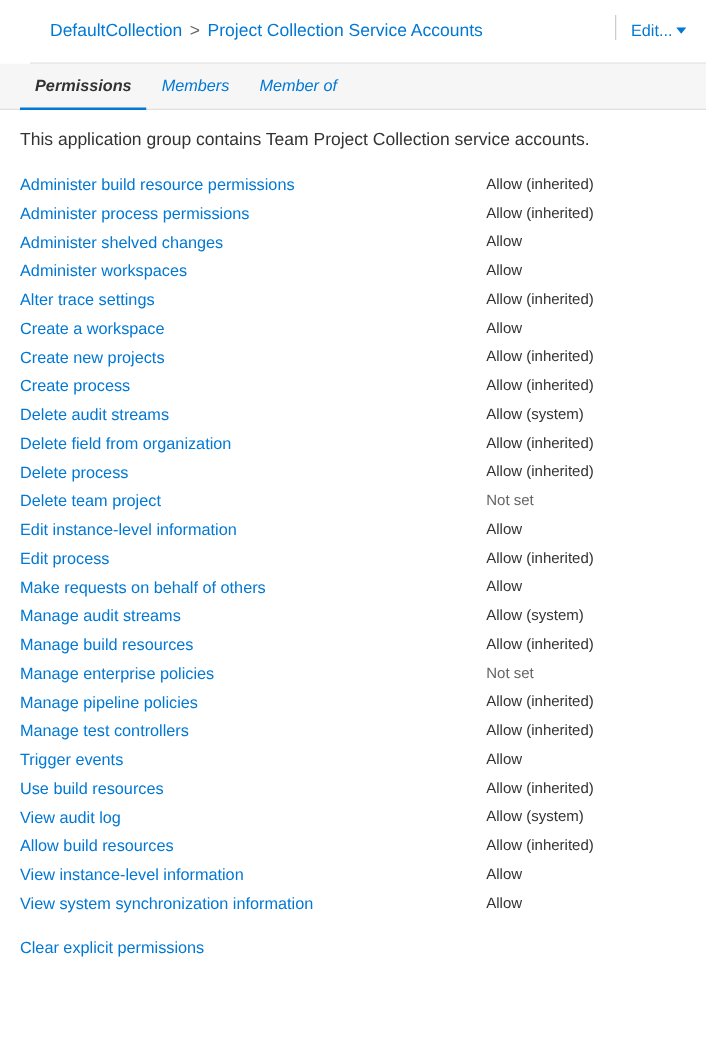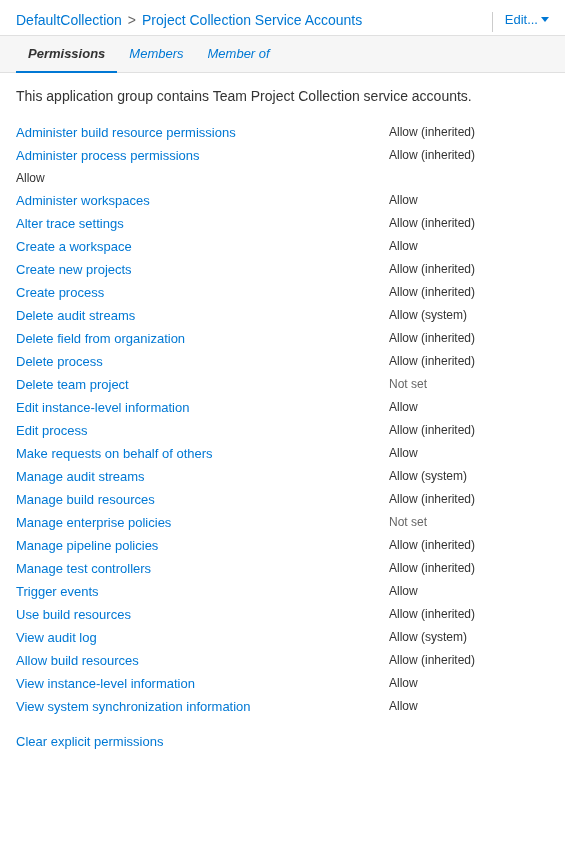--- a/index.html
+++ b/index.html
@@ -8,24 +8,25 @@
       font-size: 13px;
       background: #fff;
       color: #333;
       width: 565px;
       min-height: 841px;
     }
 
     
     .header {
       display: flex;
-      align-items: flex-start;
-      padding: 12px 16px 3px 16px;
+      align-items: flex-end;
+      padding: 12px 16px 18px 16px;
       border-bottom: 1px solid #e0e0e0;
       background: #fff;
+      margin-left: 24px;
     }
     .breadcrumb {
       display: flex;
       align-items: center;
       flex: 1;
       font-size: 14px;
       color: #333;
     }
     .breadcrumb-link {
       color: #0078d4;
@@ -157,20 +158,21 @@
   <div class="permissions-table">
   <div class="permission-row">
         <span class="permission-name">Administer build resource permissions</span>
         <span class="permission-value">Allow (inherited)</span>
       </div>
       <div class="permission-row">
         <span class="permission-name">Administer process permissions</span>
         <span class="permission-value">Allow (inherited)</span>
       </div>
       <div class="permission-row">
+        <span class="permission-name">Administer shelved changes</span>
         <span class="permission-value">Allow</span>
       </div>
       <div class="permission-row">
         <span class="permission-name">Administer workspaces</span>
         <span class="permission-value">Allow</span>
       </div>
       <div class="permission-row">
         <span class="permission-name">Alter trace settings</span>
         <span class="permission-value">Allow (inherited)</span>
       </div>

